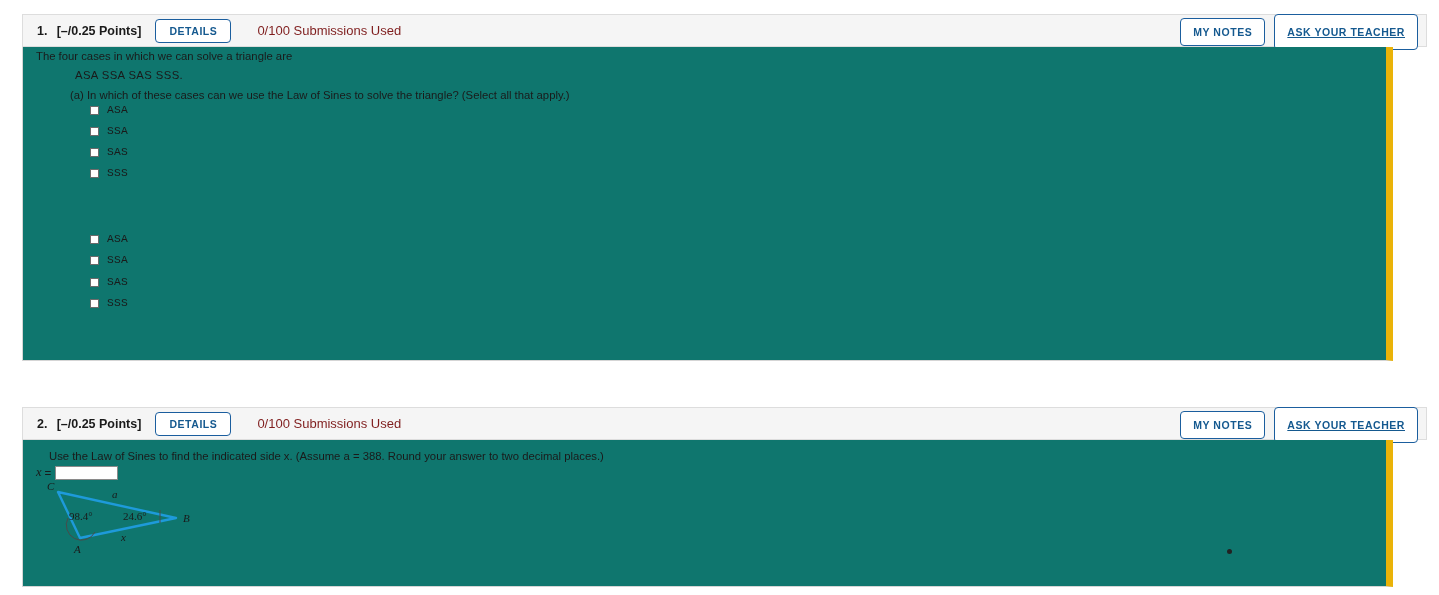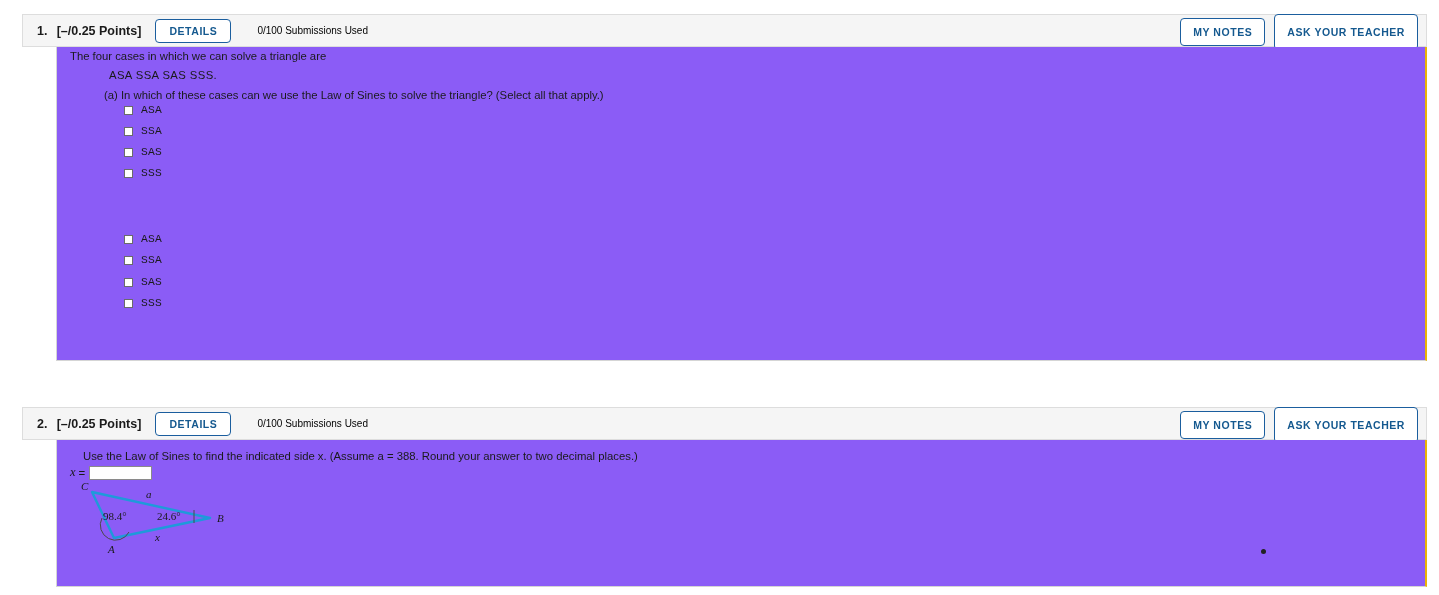--- a/index.html
+++ b/index.html
@@ -63,45 +63,44 @@
     font-family: "Liberation Sans", sans-serif;
     text-align: right;
   }
   .btn-details {
     margin-left: 14px;
     height: 24px;
     padding: 0 13px;
   }
   .q-subs {
     margin-left: 26px;
-    font-size: 10px;
-    color: #000000;
+    font-size: 13px;
+    color: #7f1d1d;
     white-space: nowrap;
   }
   .head-right {
     position: absolute;
     right: 8px;
     top: 0;
     height: 33px;
     display: flex;
     align-items: center;
     gap: 9px;
   }
   .btn-notes { height: 23px; padding: 13px 12px; }
-  .btn-teacher { height: 36px; padding: 0 12px; }
+  .btn-teacher { height: 36px; padding: 0 12px; text-decoration: underline; }
 
   .qbody {
     position: relative;
     border-left: 1px solid #d5d5d5;
-    border-right: 2px solid #eab308;
+    border-right: 7px solid #eab308;
     border-bottom: 1px solid #d5d5d5;
-    margin-left: 34px;
     width: 1371px;
     box-sizing: border-box;
-    background: #8b5cf6;
+    background: #0f766e;
   }
 
   
   .qtext {
     font-size: 11.3px;
     color: #1a1a1a;
     line-height: 1.35;
   }
   .stem {
     position: absolute;

